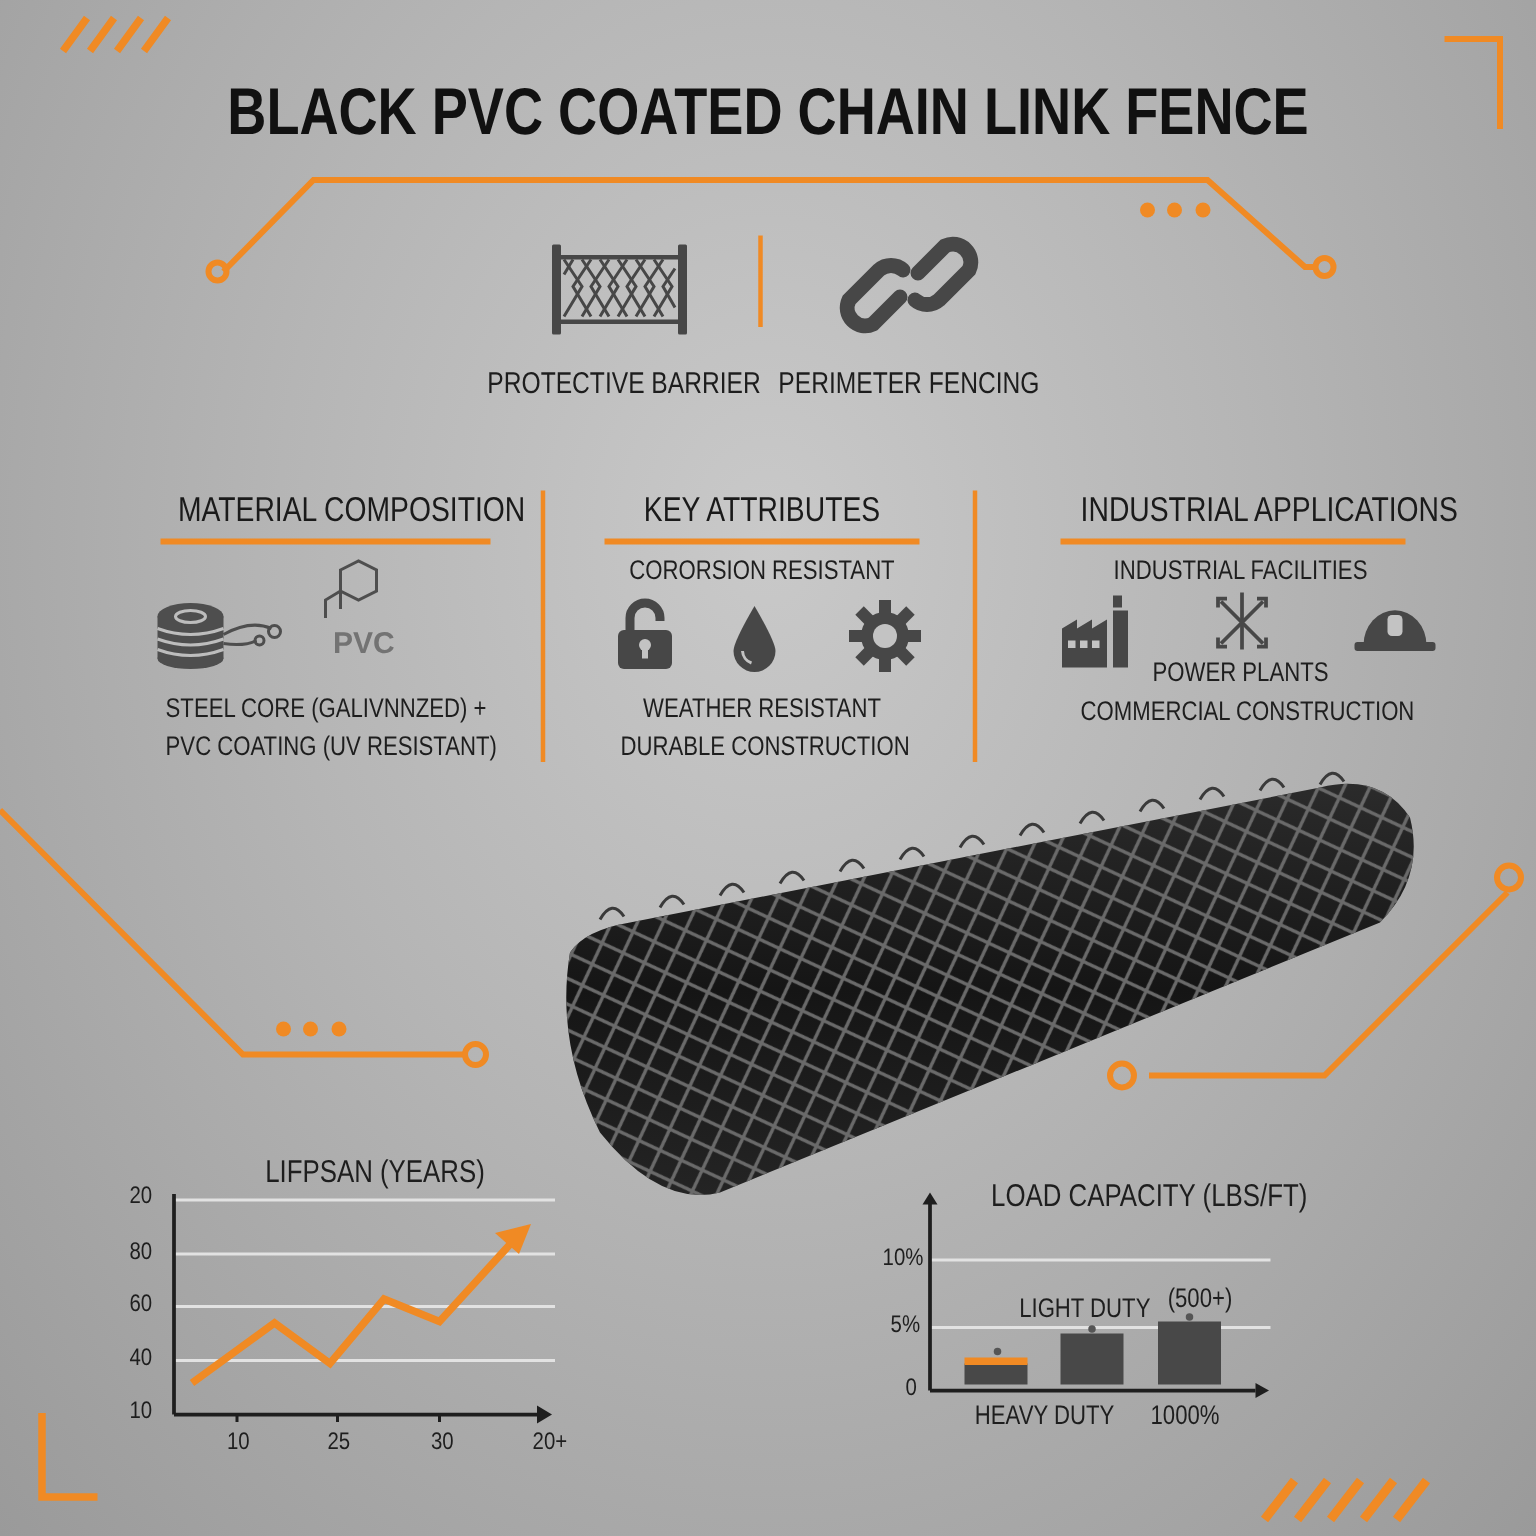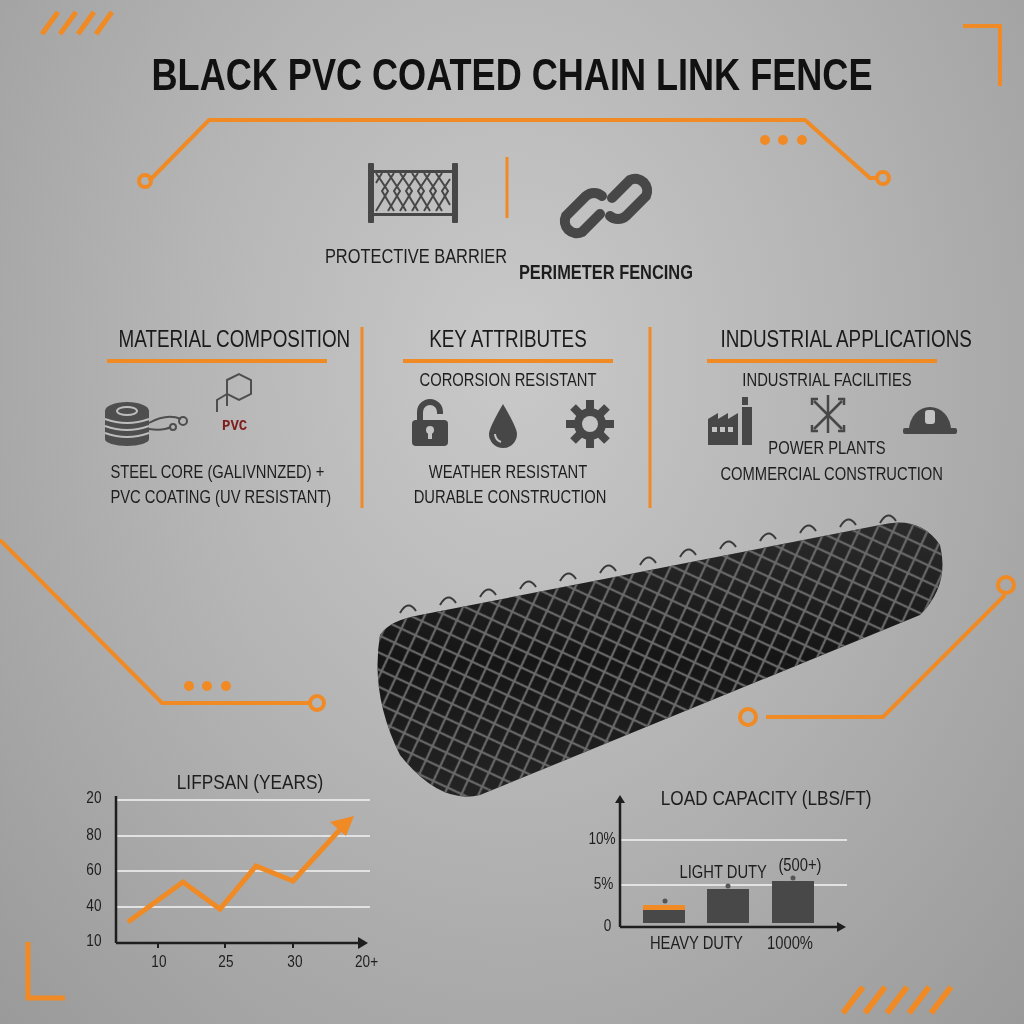--- a/index.html
+++ b/index.html
@@ -76,21 +76,21 @@
       <rect x="6" y="50" width="78" height="3"></rect>
     </g>
     <g stroke="#474747" stroke-width="2" fill="none">
       <path d="M8 10 L20 28 L8 48 M20 10 L32 28 L20 48 M32 10 L44 28 L32 48 M44 10 L56 28 L44 48 M56 10 L68 28 L56 48 M68 10 L80 28 L68 48"></path>
       <path d="M14 10 L8 20 M26 10 L14 28 L26 48 M38 10 L26 28 L38 48 M50 10 L38 28 L50 48 M62 10 L50 28 L62 48 M74 10 L62 28 L74 48 M82 16 L74 28 L82 42"></path>
     </g>
   </svg>
   <div class="abs label" style="left:-10px;top:95px;width:210px;">PROTECTIVE BARRIER</div>
 </div>
 
-<div class="abs" style="left:510px;top:166px;width:190px;height:130px;font-weight:bold;">
+<div class="abs" style="left:510px;top:150px;width:190px;height:130px;">
   <svg width="90" height="80" style="position:absolute;left:52px;top:0px;">
     <g stroke="#474747" stroke-width="10" fill="none" stroke-linecap="round">
       <path d="M38 48 L20 66 A12 12 0 0 1 4 50 L24 30 A12 12 0 0 1 40 30"></path>
       <path d="M50 32 L68 14 A12 12 0 0 1 84 30 L64 50 A12 12 0 0 1 48 50"></path>
     </g>
   </svg>
   <div class="abs label" style="left:-10px;top:95px;width:210px;">PERIMETER FENCING</div>
 </div>
 
 <div class="abs head" style="left:97px;top:326px;width:240px;">MATERIAL COMPOSITION</div>
@@ -109,21 +109,21 @@
     <circle cx="78" cy="20" r="4"></circle>
       <circle cx="68" cy="26" r="3"></circle>
   </g>
 </svg>
 <svg class="abs" width="50" height="40" style="left:215px;top:372px;">
   <g stroke="#4e4e4e" stroke-width="2" fill="none">
     <path d="M12 8 L24 2 L36 8 L36 22 L24 28 L12 22 Z"></path>
     <path d="M12 22 L2 28 L2 40 M12 22 L12 34"></path>
   </g>
 </svg>
-<div class="abs" style="left:222px;top:418px;font-size:14px;font-weight:bold;color:#7f1d1d;font-family:Liberation Mono, monospace;">PVC</div>
+<div class="abs" style="left:222px;top:418px;font-size:20px;font-weight:bold;color:#737373;">PVC</div>
 <div class="abs small" style="left:87px;top:462px;width:260px;">STEEL CORE (GALIVNNZED) +</div>
 <div class="abs small" style="left:87px;top:487px;width:260px;">PVC COATING (UV RESISTANT)</div>
 
 <div class="abs head" style="left:393px;top:326px;width:230px;">KEY ATTRIBUTES</div>
 <div class="abs small" style="left:393px;top:370px;width:230px;">CORORSION RESISTANT</div>
 <svg class="abs" width="40" height="46" style="left:410px;top:400px;">
   <path d="M10 20 V12 A10 10 0 0 1 30 12 V14" stroke="#474747" stroke-width="6" fill="none"></path>
   <rect x="2" y="20" width="36" height="26" rx="4" fill="#474747"></rect>
   <circle cx="20" cy="30" r="4" fill="#c3c3c3"></circle>
     <rect x="18" y="31" width="4" height="8" fill="#c3c3c3"></rect>

